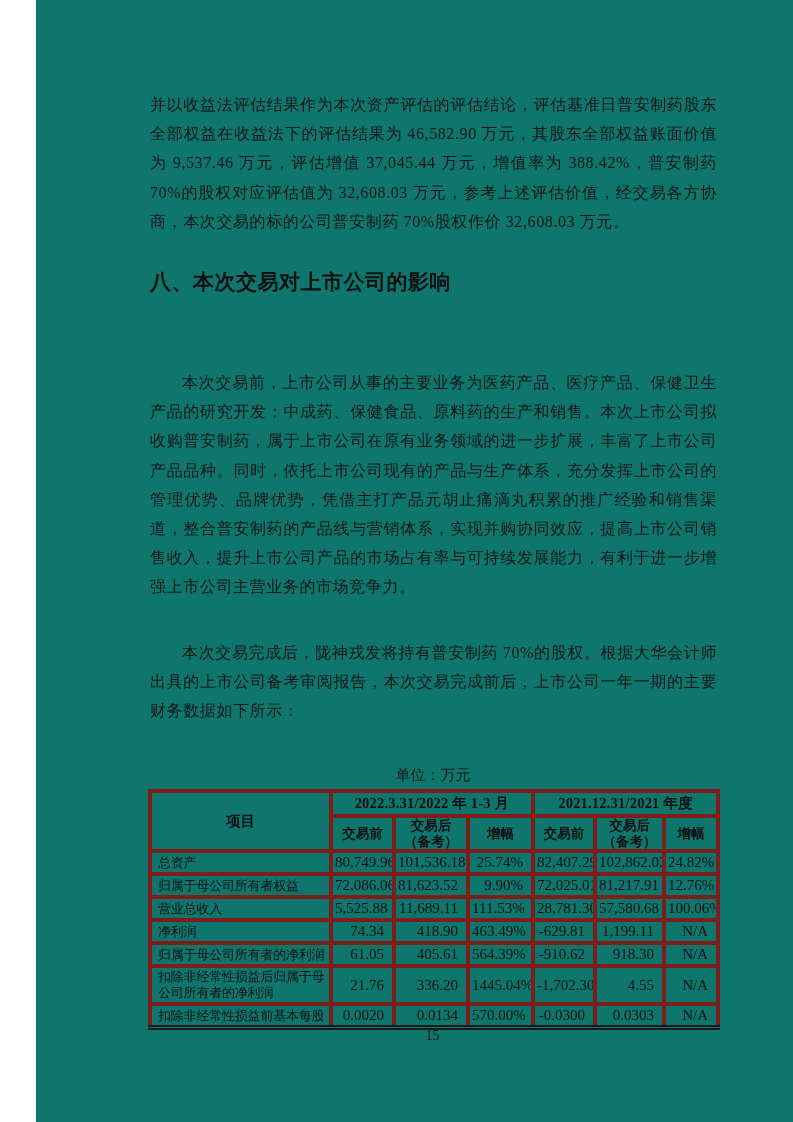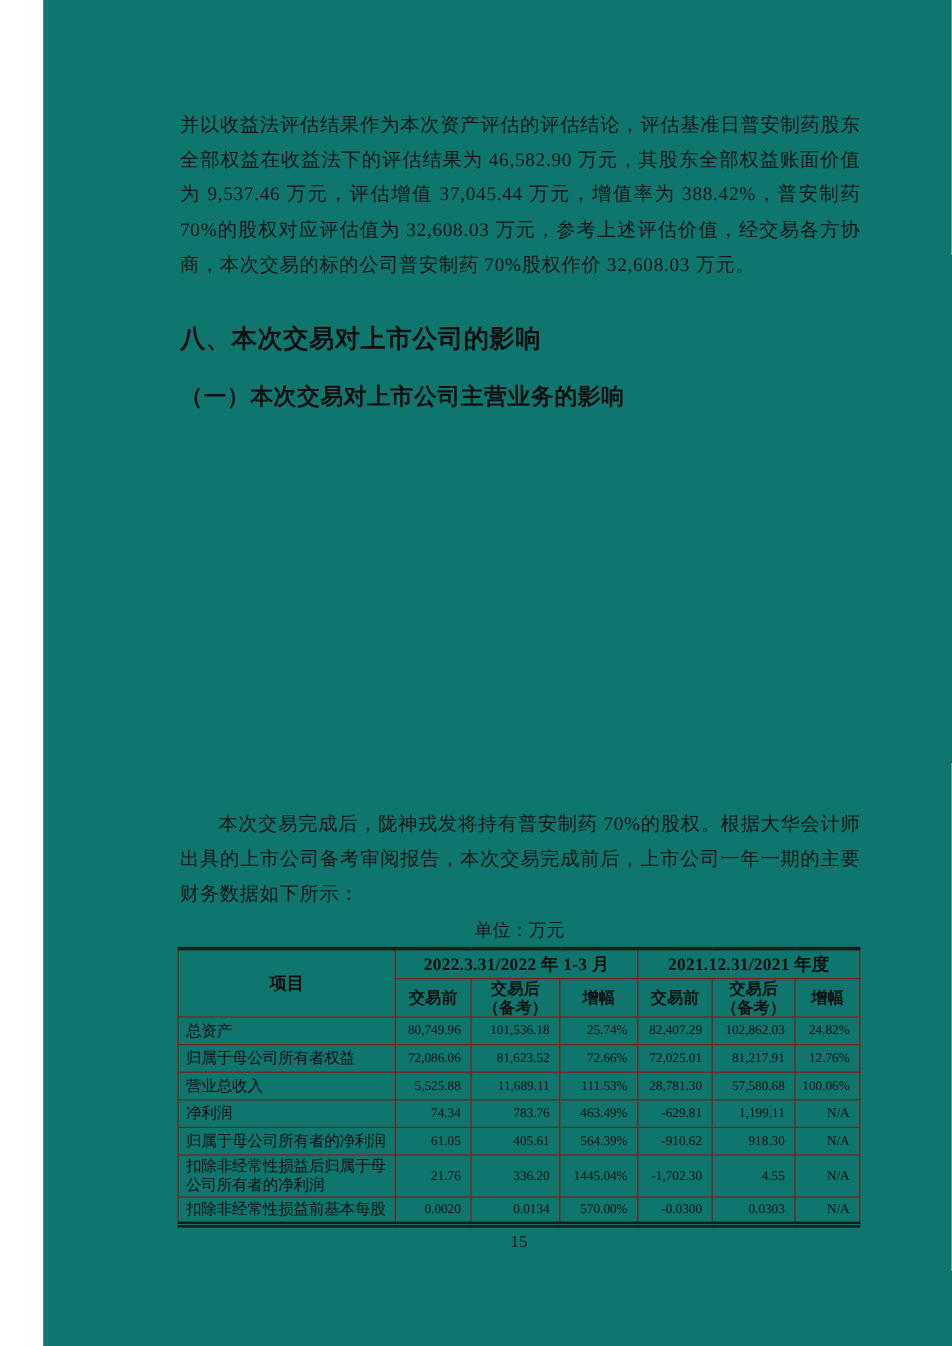--- a/index.html
+++ b/index.html
@@ -21,21 +21,21 @@
     font-size: 16px;
     line-height: 29.2px;
     letter-spacing: 0.6px;
     text-align: justify;
     text-align-last: left;
     color: #161616;
   }
   .indent { text-indent: 2em; }
   .p1 { top: 90px; }
   .p2 { top: 368px; }
-  .p3 { top: 673px; }
+  .p3 { top: 638px; }
   .doc-heading {
     position: absolute;
     left: 114px;
     margin: 0;
     font-family: "Liberation Sans", "DejaVu Sans", sans-serif;
     font-weight: 700;
     color: #101010;
     letter-spacing: 0.5px;
     white-space: nowrap;
   }
@@ -60,21 +60,21 @@
     border-collapse: collapse;
     table-layout: fixed;
     font-family: "Liberation Serif", "DejaVu Serif", serif;
     color: #101010;
     border-top: 3px solid #1a1a1a;
     border-bottom: 5px double #1a1a1a;
     border-left: 1px solid #1a1a1a;
     border-right: 1px solid #1a1a1a;
   }
   .fin-table th, .fin-table td {
-    border: 1px solid #7f1d1d;
+    border: 4px solid #7f1d1d;
     vertical-align: middle;
     overflow: hidden;
   }
   tr.group-row { height: 25px; }
   tr.sub-row { height: 32px; }
   tr.data-row { height: 23px; padding-left: 30px; }
   .c-item-head {
     font-family: "Liberation Sans", "DejaVu Sans", sans-serif;
     font-weight: 700;
     font-size: 14.5px;
@@ -97,21 +97,21 @@
   .shl { display: block; line-height: 15.5px; }
   .c-item {
     font-size: 13px;
     letter-spacing: -0.2px;
     text-align: left;
     padding: 1px 4px 1px 6px;
     line-height: 16px;
   }
   .c-item.nowrap { white-space: nowrap; }
   .c-num {
-    font-size: 11px;
+    font-size: 15px;
     text-align: right;
     padding: 1px 8px 1px 2px;
   }
   .page-number {
     position: absolute;
     top: 1028px;
     left: 0;
     width: 793px;
     text-align: center;
     font-family: "Liberation Serif", "DejaVu Serif", serif;
@@ -121,22 +121,22 @@
 </style>
 </head>
 <body>
 
 <div class="page">
 
   <p class="body-text p1">并以收益法评估结果作为本次资产评估的评估结论，评估基准日普安制药股东全部权益在收益法下的评估结果为 46,582.90 万元，其股东全部权益账面价值为 9,537.46 万元，评估增值 37,045.44 万元，增值率为 388.42%，普安制药 70%的股权对应评估值为 32,608.03 万元，参考上述评估价值，经交易各方协商，本次交易的标的公司普安制药 70%股权作价 32,608.03 万元。</p>
 
   <h1 class="doc-heading h-section">八、本次交易对上市公司的影响</h1>
 
-  <h2 class="doc-heading h-sub1">（一）本次交易对上市公司主营业务的影响</h2>
-
+
+  <p class="body-text p2 indent">本次交易前，上市公司从事的主要业务为医药产品、医疗产品、保健卫生产品的研究开发；中成药、保健食品、原料药的生产和销售。本次上市公司拟收购普安制药，属于上市公司在原有业务领域的进一步扩展，丰富了上市公司产品品种。同时，依托上市公司现有的产品与生产体系，充分发挥上市公司的管理优势、品牌优势，凭借主打产品元胡止痛滴丸积累的推广经验和销售渠道，整合普安制药的产品线与营销体系，实现并购协同效应，提高上市公司销售收入，提升上市公司产品的市场占有率与可持续发展能力，有利于进一步增强上市公司主营业务的市场竞争力。</p>
 
 
   <p class="body-text p3 indent">本次交易完成后，陇神戎发将持有普安制药 70%的股权。根据大华会计师出具的上市公司备考审阅报告，本次交易完成前后，上市公司一年一期的主要财务数据如下所示：</p>
 
   <div class="unit-label">单位：万元</div>
 
   <table class="fin-table">
     <colgroup>
       <col style="width:181px">
       <col style="width:63px">
@@ -185,38 +185,38 @@
         <td class="c-num">101,536.18</td>
         <td class="c-num">25.74%</td>
         <td class="c-num">82,407.29</td>
         <td class="c-num">102,862.03</td>
         <td class="c-num">24.82%</td>
       </tr>
       <tr class="data-row">
         <td class="c-item">归属于母公司所有者权益</td>
         <td class="c-num">72,086.06</td>
         <td class="c-num">81,623.52</td>
-        <td class="c-num">72.66%</td>
+        <td class="c-num">9.90%</td>
         <td class="c-num">72,025.01</td>
         <td class="c-num">81,217.91</td>
         <td class="c-num">12.76%</td>
       </tr>
       <tr class="data-row">
         <td class="c-item">营业总收入</td>
         <td class="c-num">5,525.88</td>
         <td class="c-num">11,689.11</td>
         <td class="c-num">111.53%</td>
         <td class="c-num">28,781.30</td>
         <td class="c-num">57,580.68</td>
         <td class="c-num">100.06%</td>
       </tr>
       <tr class="data-row">
         <td class="c-item">净利润</td>
         <td class="c-num">74.34</td>
-        <td class="c-num">783.76</td>
+        <td class="c-num">418.90</td>
         <td class="c-num">463.49%</td>
         <td class="c-num">-629.81</td>
         <td class="c-num">1,199.11</td>
         <td class="c-num">N/A</td>
       </tr>
       <tr class="data-row">
         <td class="c-item">归属于母公司所有者的净利润</td>
         <td class="c-num">61.05</td>
         <td class="c-num">405.61</td>
         <td class="c-num">564.39%</td>

